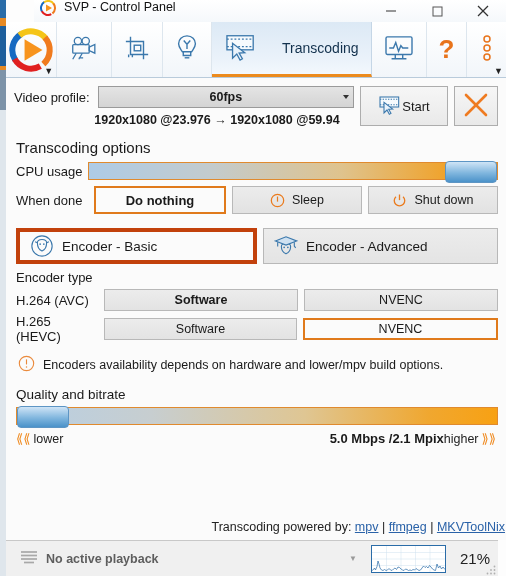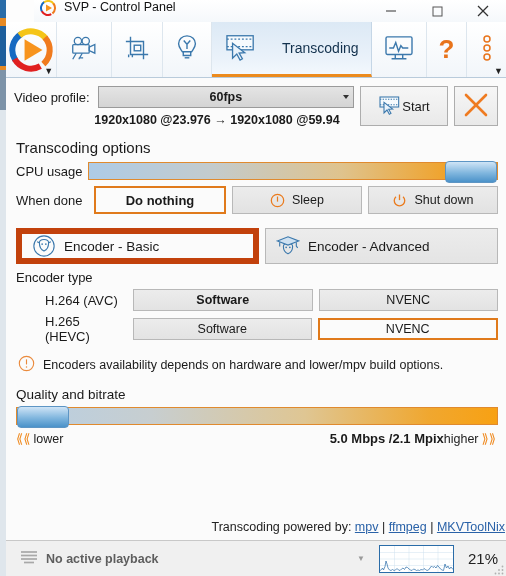--- a/index.html
+++ b/index.html
@@ -83,25 +83,25 @@
   .wd-label { font-size:13px; width:72px; }
   .wdbtn { height:28px; flex:1; display:flex; align-items:center; justify-content:center;
      border:1px solid #b8b8b8; background:linear-gradient(to bottom,#ececec,#e2e2e2); font-size:12.5px;}
   .wdbtn.sel { border:2px solid #e07a1b; background:#fbfbfb; font-weight:bold; font-size:13px;}
   .wdbtn .ic { margin-right:7px; display:flex; }
 
   
   .enc-tabs { display:flex; gap:6px; padding:14px 8px 0 10px; }
   .enctab { flex:1; height:36px; display:flex; align-items:center; padding-left:10px;
      border:1px solid #b8b8b8; background:linear-gradient(to bottom,#ececec,#e4e4e4); font-size:13.5px;}
-  .enctab.sel { border:6px solid #c2410c; background:#fbfbfb; }
+  .enctab.sel { border:4px solid #c2410c; background:#fbfbfb; }
   .enctab .ic { margin-right:8px; display:flex; }
 
   .et-title { font-size:13px; margin:6px 0 4px 10px; }
-  .et-row { display:flex; align-items:center; padding:0 8px 0 10px; gap:6px; margin-bottom:3px;margin-left:29px;}
+  .et-row { display:flex; align-items:center; padding:0 8px 0 10px; gap:6px; margin-bottom:3px;}
   .et-name { width:82px; font-size:13px; }
   .etbtn { flex:1; height:22px; display:flex; align-items:center; justify-content:center;
      border:1px solid #b8b8b8; background:linear-gradient(to bottom,#ececec,#e3e3e3); font-size:12.5px;}
   .etbtn.sel-bold { font-weight:bold; }
   .etbtn.sel-out { border:2px solid #e07a1b; background:#fbfbfb; }
 
   .note { display:flex; align-items:center; padding:8px 8px 0 12px; font-size:12.5px; }
   .note .ic { margin-right:8px; flex:none; }
 
   .qb-title { font-size:13.5px; margin:12px 0 5px 10px; }
@@ -112,21 +112,21 @@
   .qlabels { display:flex; align-items:center; margin:6px 10px 0 10px; font-size:12.5px;}
   .qlabels .lo { display:flex; align-items:center; color:#222; }
   .qlabels .mid { flex:1; text-align:right; font-weight:bold; font-size:13px; }
   .qlabels .hi { display:flex; align-items:center; color:#222; }
   .chev { color:#ef8b22; font-size:13px; }
 
   .powered { position:absolute; right:1px; bottom:6px; font-size:12.5px; color:#222;}
   .powered a { color:#2a62a8; text-decoration:underline; }
 
   
-  .statusbar { position:absolute; left:6px; bottom:0; right:0; height:36px;
+  .statusbar { position:absolute; left:6px; bottom:0; right:8px; height:36px;
       background:#f0f0f0; border-top:1px solid #c8c8c8; display:flex; align-items:center; }
   .sb-left { display:flex; align-items:center; padding-left:14px; flex:1; position:relative;}
   .sb-left .txt { font-weight:bold; font-size:12.5px; color:#5e5e5e; margin-left:8px;}
   .sb-caret { position:absolute; right:14px; font-size:8px; color:#9a9a9a; }
   .graph { width:75px; height:28px; border:1px solid #2a6ca8; background:#fff;
       position:relative; overflow:hidden; margin-right:6px;}
   .pct { width:46px; font-size:15px; color:#222; text-align:center; }
   .grip { position:absolute; right:2px; bottom:2px; width:10px; height:10px;}
 </style>
 </head>

